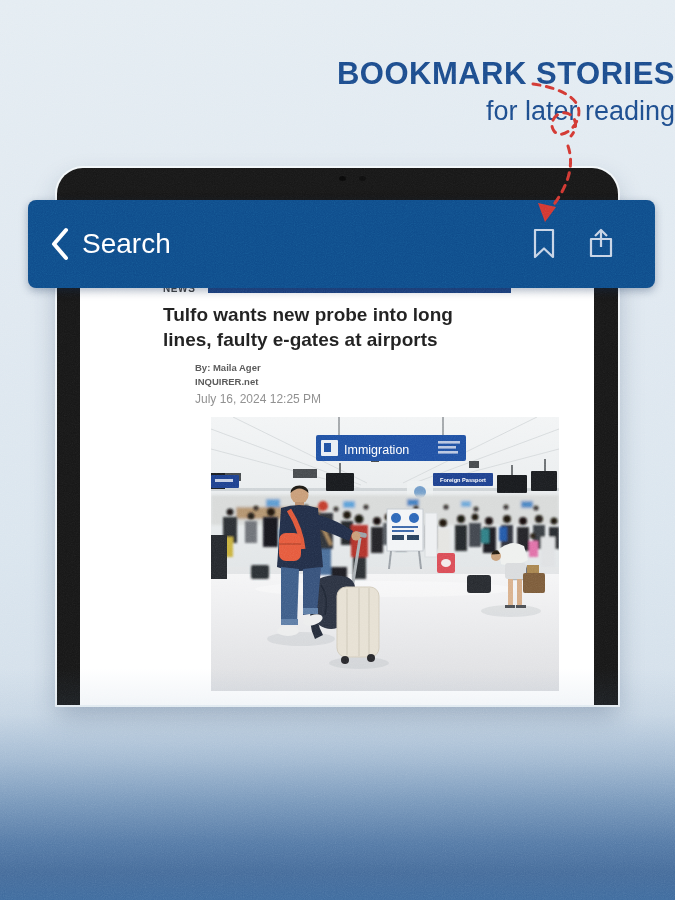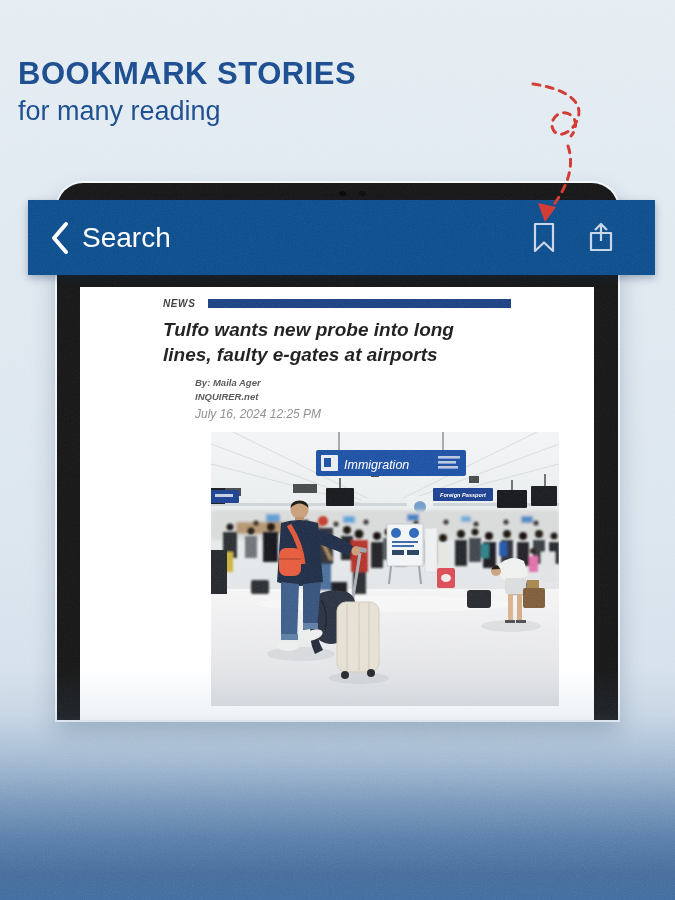--- a/index.html
+++ b/index.html
@@ -1,29 +1,29 @@
 <!DOCTYPE html>
 <html><head>
 <meta charset="utf-8">
 <style>
   html,body{margin:0;padding:0;}
   body{font-family:"Liberation Sans", sans-serif;}
   .stage{position:relative;width:675px;height:900px;overflow:hidden;
     background:linear-gradient(180deg,#e4ecf2 0%,#dfe8f0 35%,#dae5ee 60%,#d3dfea 78%,#ccdae7 100%);}
   
-  .promo{position:absolute;top:58px;left:0;right:0;padding-left:18px;text-align:left;z-index:5;}
+  .promo{position:absolute;top:58px;left:0;right:0;padding-left:18px;text-align:right;z-index:5;}
   .promo-title{font-size:31px;font-weight:bold;letter-spacing:.5px;color:#1a4a8d;line-height:1.05;margin:0;}
   .promo-sub{font-size:27px;font-weight:normal;color:#1a4a8d;line-height:1.1;margin:6px 0 0 0;}
   
-  .tablet{position:absolute;left:57px;top:183px;width:561px;height:537px;background:#161616;
-    border-radius:26px 26px 0 0;box-shadow:0 0 0 2px rgba(244,248,251,.92),0 12px 26px rgba(25,50,85,.28);z-index:10;font-style:italic;}
+  .tablet{position:absolute;left:57px;top:168px;width:561px;height:537px;background:#161616;
+    border-radius:26px 26px 0 0;box-shadow:0 0 0 2px rgba(244,248,251,.92),0 12px 26px rgba(25,50,85,.28);z-index:10;}
   .cam-dot{position:absolute;top:8px;width:7px;height:5px;border-radius:50%;background:#000;opacity:.55;}
   .screen{position:absolute;left:23px;right:24px;top:104px;bottom:0;background:#ffffff;overflow:hidden;}
   
-  .navbar{position:absolute;left:28px;top:200px;width:627px;height:75px;background:#0e4b8b;border-radius:0;
+  .navbar{position:absolute;left:28px;top:200px;width:627px;height:88px;background:#0e4b8b;border-radius:8px;
     z-index:20;box-shadow:0 3px 8px rgba(15,40,80,.35);}
   .back-btn{position:absolute;left:22px;top:0;height:100%;display:flex;align-items:center;gap:12px;cursor:pointer;}
   .back-label{color:#ffffff;font-size:28px;}
   .nav-icon-btn{position:absolute;top:0;height:100%;display:flex;align-items:center;justify-content:center;width:40px;cursor:pointer;}
   .nav-icon-btn.bookmark{left:496px;}
   .nav-icon-btn.share{left:553px;}
   
   .content{width:348px;margin:0 auto;}
   .news-row{display:flex;align-items:center;margin-top:11px;}
   .news-label{font-size:10px;font-weight:bold;color:#3c3c3c;letter-spacing:.6px;}
@@ -42,21 +42,21 @@
   .grain{position:absolute;left:0;top:0;width:675px;height:900px;z-index:50;pointer-events:none;
     mix-blend-mode:soft-light;opacity:.85;}
 </style>
 </head>
 <body>
 
 <div class="stage">
 
   <div class="promo">
     <div class="promo-title">BOOKMARK STORIES</div>
-    <div class="promo-sub">for many reading</div>
+    <div class="promo-sub">for later reading</div>
   </div>
 
   <div class="tablet">
     <span class="cam-dot" style="left:282px"></span>
     <span class="cam-dot" style="left:302px;opacity:.35"></span>
 
     <div class="screen">
       <div class="content">
         <div class="news-row">
           <span class="news-label">NEWS</span>

